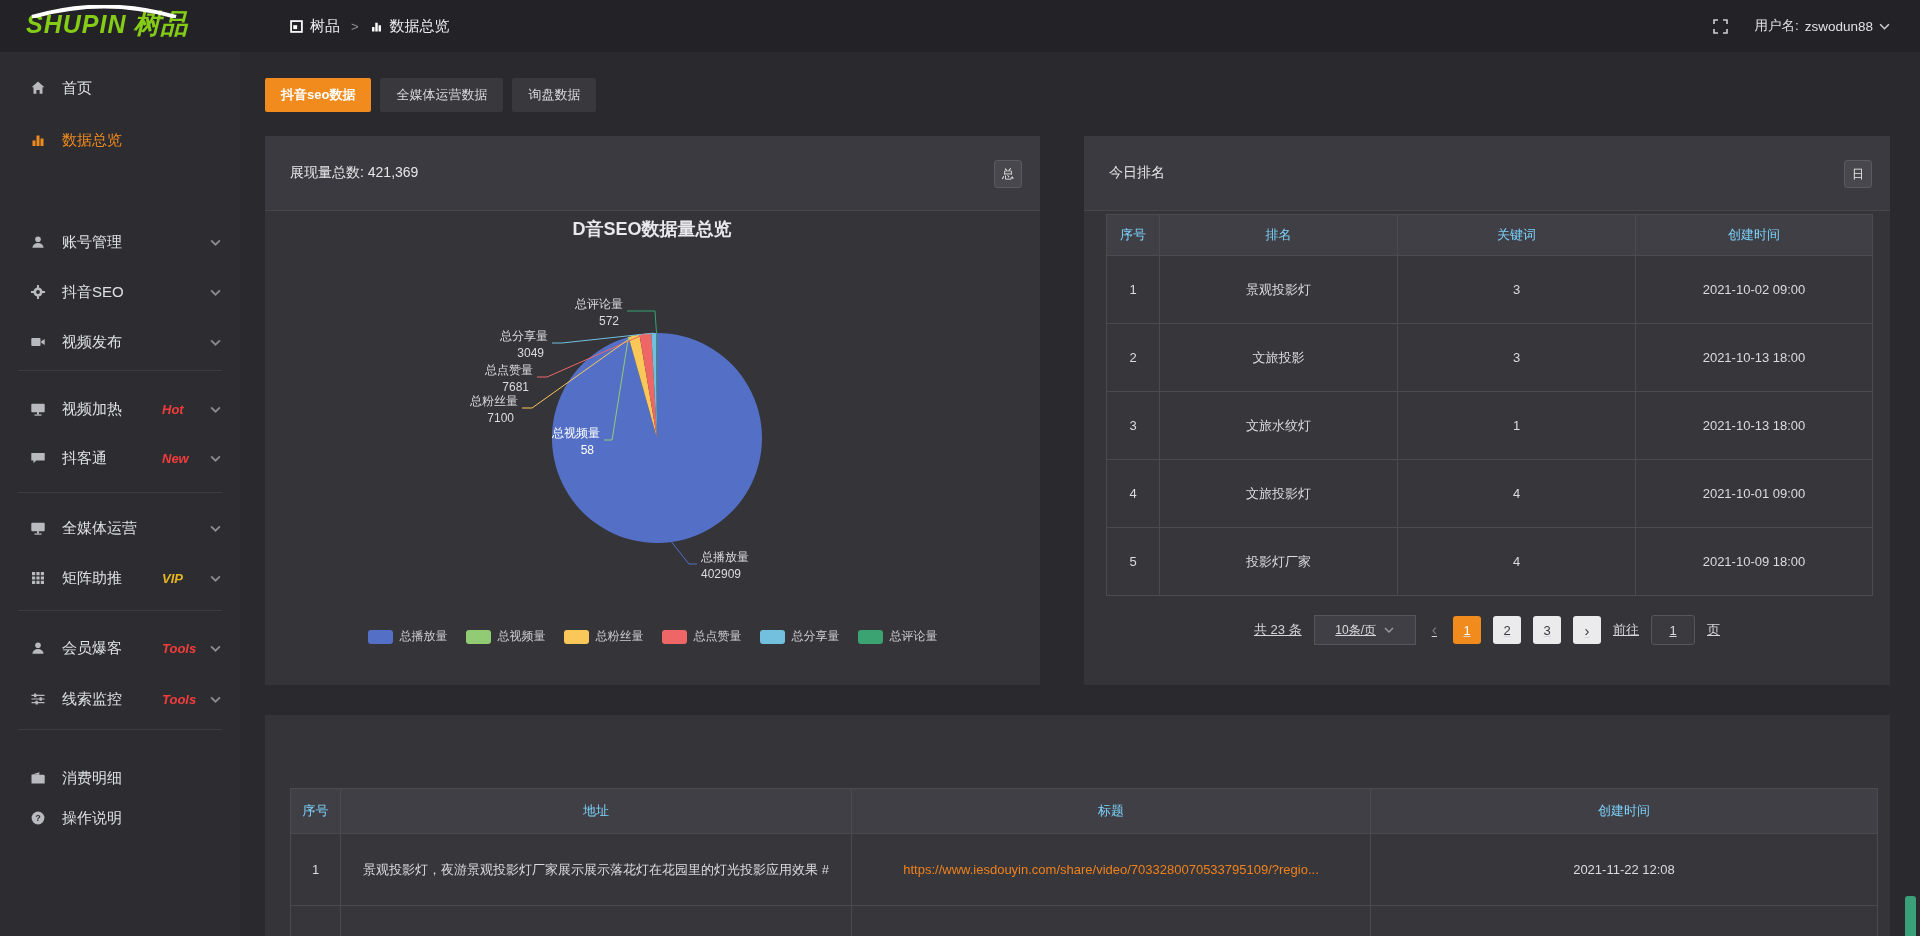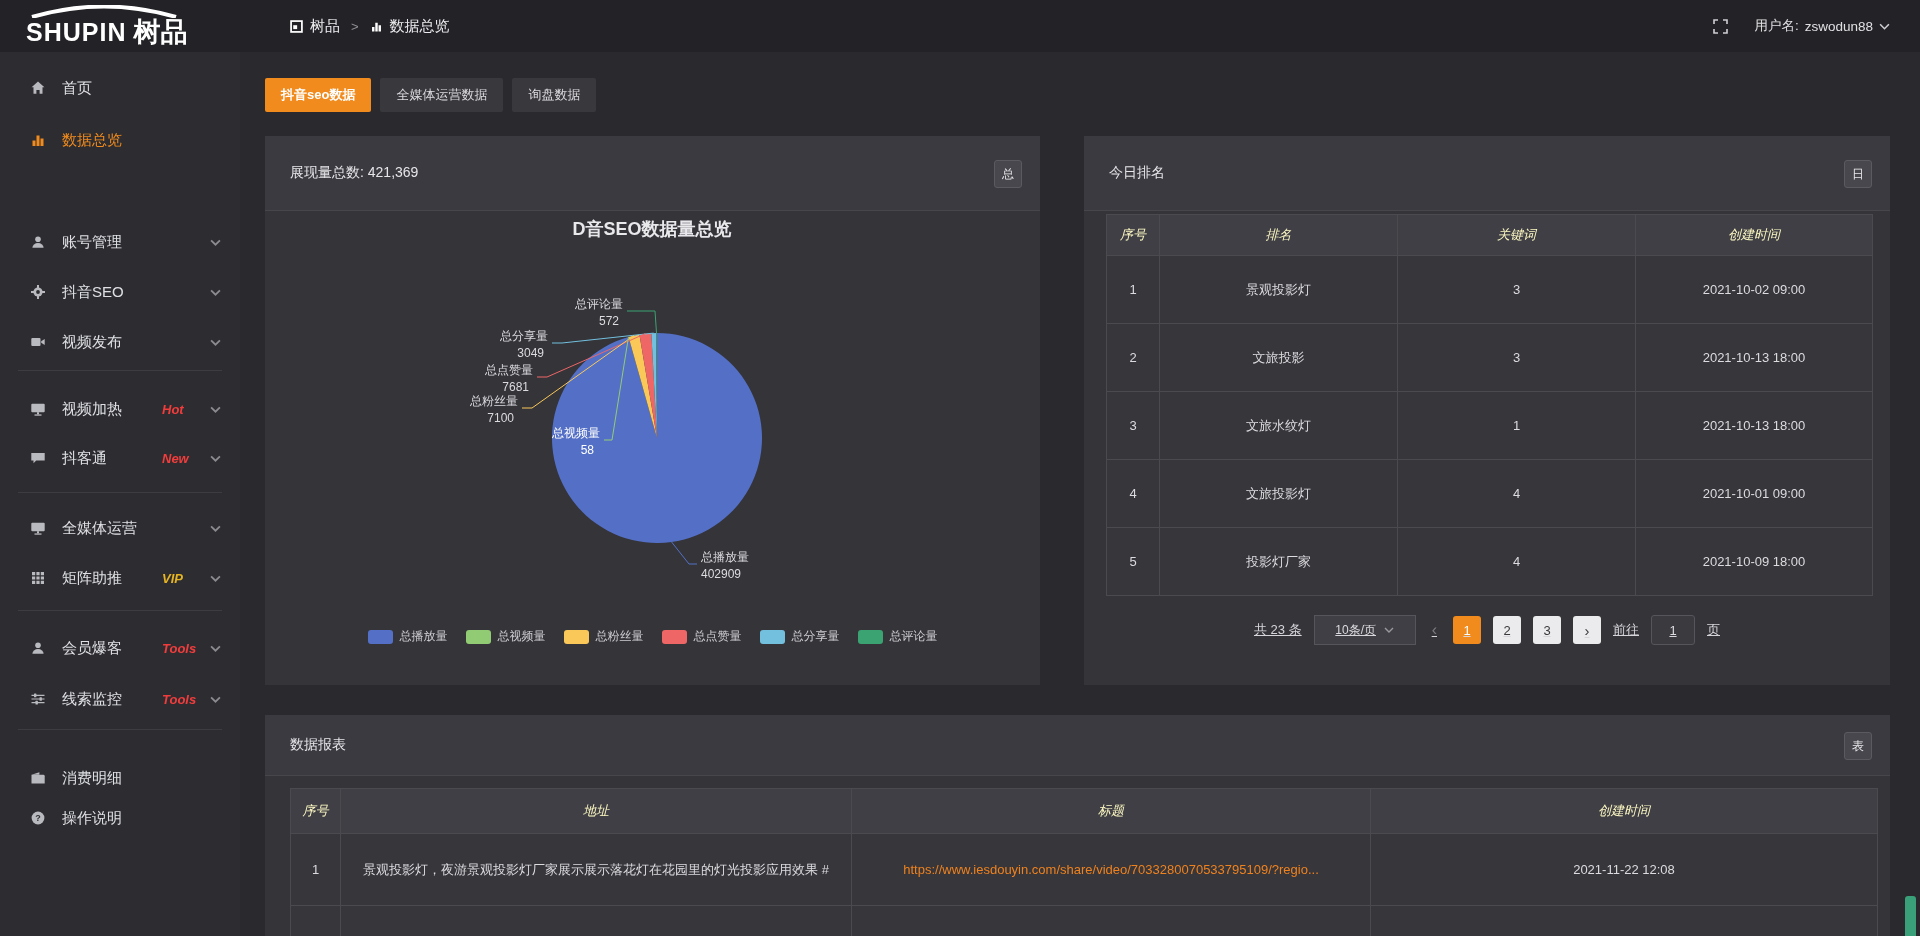--- a/index.html
+++ b/index.html
@@ -1,21 +1,21 @@
 <!DOCTYPE html>
 <html><head>
 <meta charset="utf-8">
 <style>
   html,body{margin:0;padding:0;background:#18181a;}
   #stage{position:relative;width:1920px;height:936px;overflow:hidden;
          background:#2a2a2e;font-family:"Liberation Sans","DejaVu Sans",sans-serif;
          -webkit-font-smoothing:antialiased;}
   
   .topbar{position:absolute;left:0;top:0;width:1920px;height:52px;background:#232327;z-index:5;}
-  .logo{position:absolute;left:26px;top:4px;height:48px;display:flex;align-items:flex-end;color:#ffffff;}
+  .logo{position:absolute;left:26px;top:4px;height:48px;display:flex;color:#84cc16;font-style:italic;}
   .logo-arc{position:absolute;left:2px;top:1px;}
   .logo-shupin{font-size:25px;font-weight:800;letter-spacing:1px;line-height:40px;}
   .logo-cn{font-size:27px;font-weight:800;margin-left:7px;line-height:40px;}
   .breadcrumb{position:absolute;left:290px;top:0;height:52px;display:flex;align-items:center;gap:7px;
               font-size:15px;color:#ececef;}
   .crumb-sep{color:#8f8f94;font-size:13px;margin:0 4px;}
   .topbar-right{position:absolute;right:30px;top:0;height:52px;display:flex;align-items:center;gap:26px;}
   .username{display:flex;align-items:center;gap:6px;font-size:13.5px;color:#e0e0e3;cursor:pointer;}
   
   .sidebar{position:absolute;left:0;top:52px;width:240px;height:884px;background:#2d2d31;z-index:4;}
@@ -54,21 +54,21 @@
   .legend{position:absolute;left:0;right:0;top:492px;display:flex;justify-content:center;
           align-items:center;gap:18px;}
   .legend-item{display:flex;align-items:center;gap:7px;cursor:pointer;}
   .legend-swatch{width:25px;height:14px;border-radius:3px;}
   .legend-label{font-size:12px;color:#cfcfd3;}
   
   .grid-table{position:absolute;display:grid;border-top:1px solid #4a4a4f;border-left:1px solid #4a4a4f;}
   .cell{border-right:1px solid #4a4a4f;border-bottom:1px solid #4a4a4f;display:flex;align-items:center;
         justify-content:center;font-size:13px;color:#dcdcdf;background:#36363b;
         overflow:hidden;white-space:nowrap;padding:0 6px;box-sizing:border-box;}
-  .cell.th{background:#3f3f45;color:#fef9c3;font-style:italic;}
+  .cell.th{background:#3f3f45;color:#7dd3fc;}
   #ranking-table{left:22px;top:78px;grid-template-columns:53px 238px 238px 237px;
                  grid-template-rows:41px repeat(5,68px);}
   #report-table{left:25px;top:73px;grid-template-columns:50px 511px 519px 507px;
                 grid-template-rows:45px 72px 60px;}
   .link-cell{color:#f0821e;cursor:pointer;}
   
   .pagination{position:absolute;left:0;right:0;top:480px;height:28px;display:flex;
               justify-content:center;align-items:center;gap:12px;font-size:13px;color:#d6d6da;text-decoration:underline;}
   .page-size-select{width:100px;height:28px;background:#3f3f45;border:1px solid #55555b;border-radius:0;
                     display:flex;align-items:center;justify-content:center;gap:8px;font-size:12px;
@@ -403,24 +403,20 @@
       <div class="page-box">2</div>
       <div class="page-box">3</div>
       <div class="page-box page-next">›</div>
       <span>前往</span>
       <input class="goto-input" readonly="" value="1" style="">
       <span>页</span>
     </div>
   </div>
 
   <div class="panel" id="panel-report">
-    <div class="panel-header">
-      <div class="panel-title">数据报表</div>
-      <div class="corner-btn">表</div>
-    </div>
 
     <div class="grid-table" id="report-table">
       <div class="cell th">序号</div>
       <div class="cell th">地址</div>
       <div class="cell th">标题</div>
       <div class="cell th">创建时间</div>
 
       <div class="cell">1</div>
       <div class="cell">景观投影灯，夜游景观投影灯厂家展示展示落花灯在花园里的灯光投影应用效果 #</div>
       <div class="cell link-cell">https://www.iesdouyin.com/share/video/7033280070533795109/?regio...</div>

